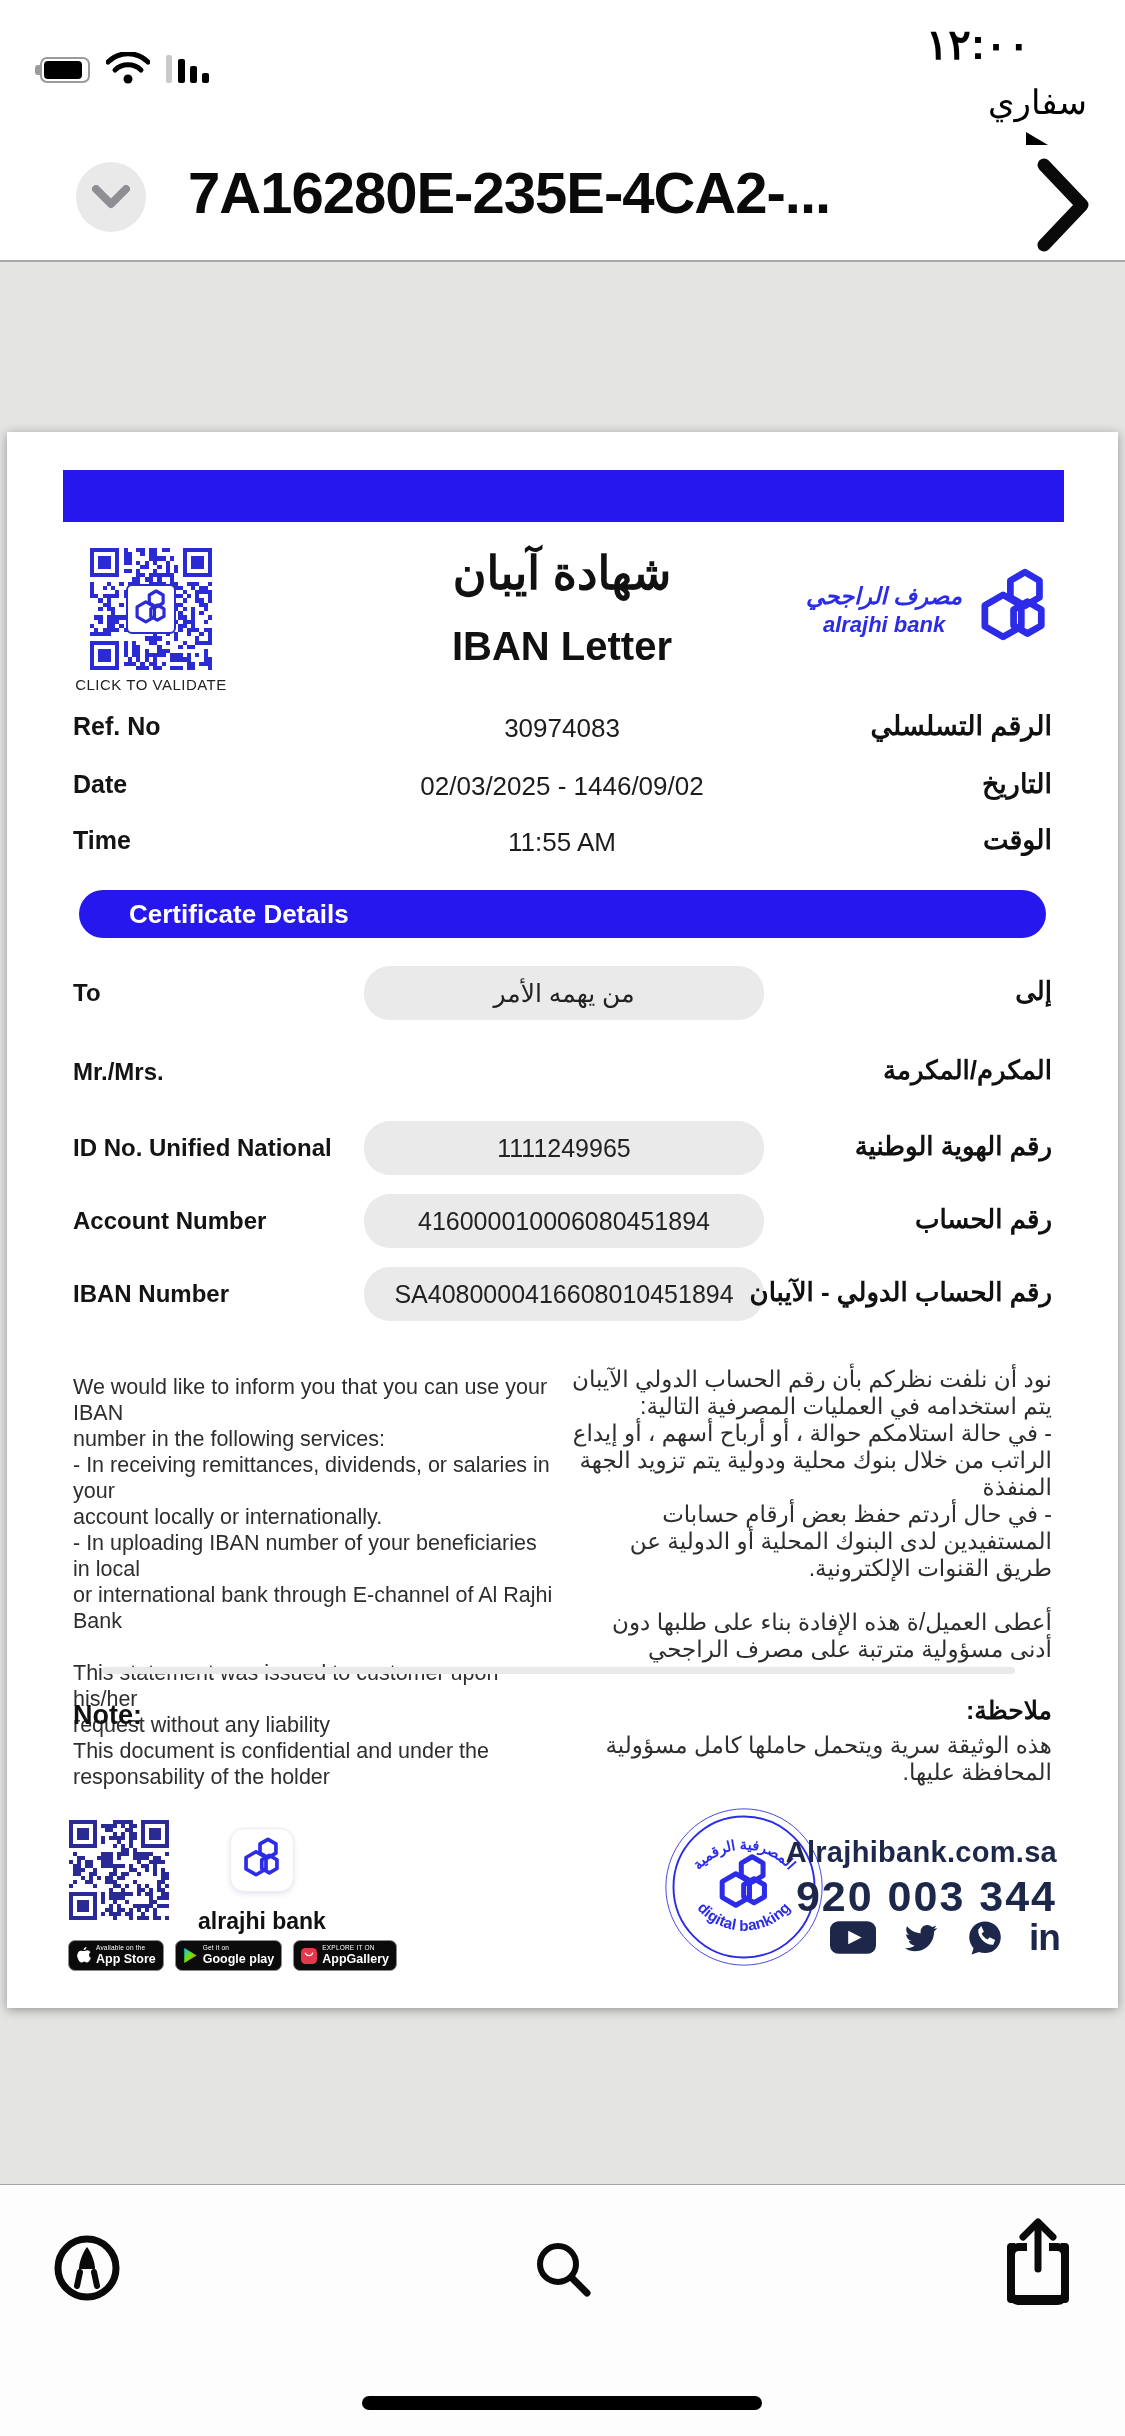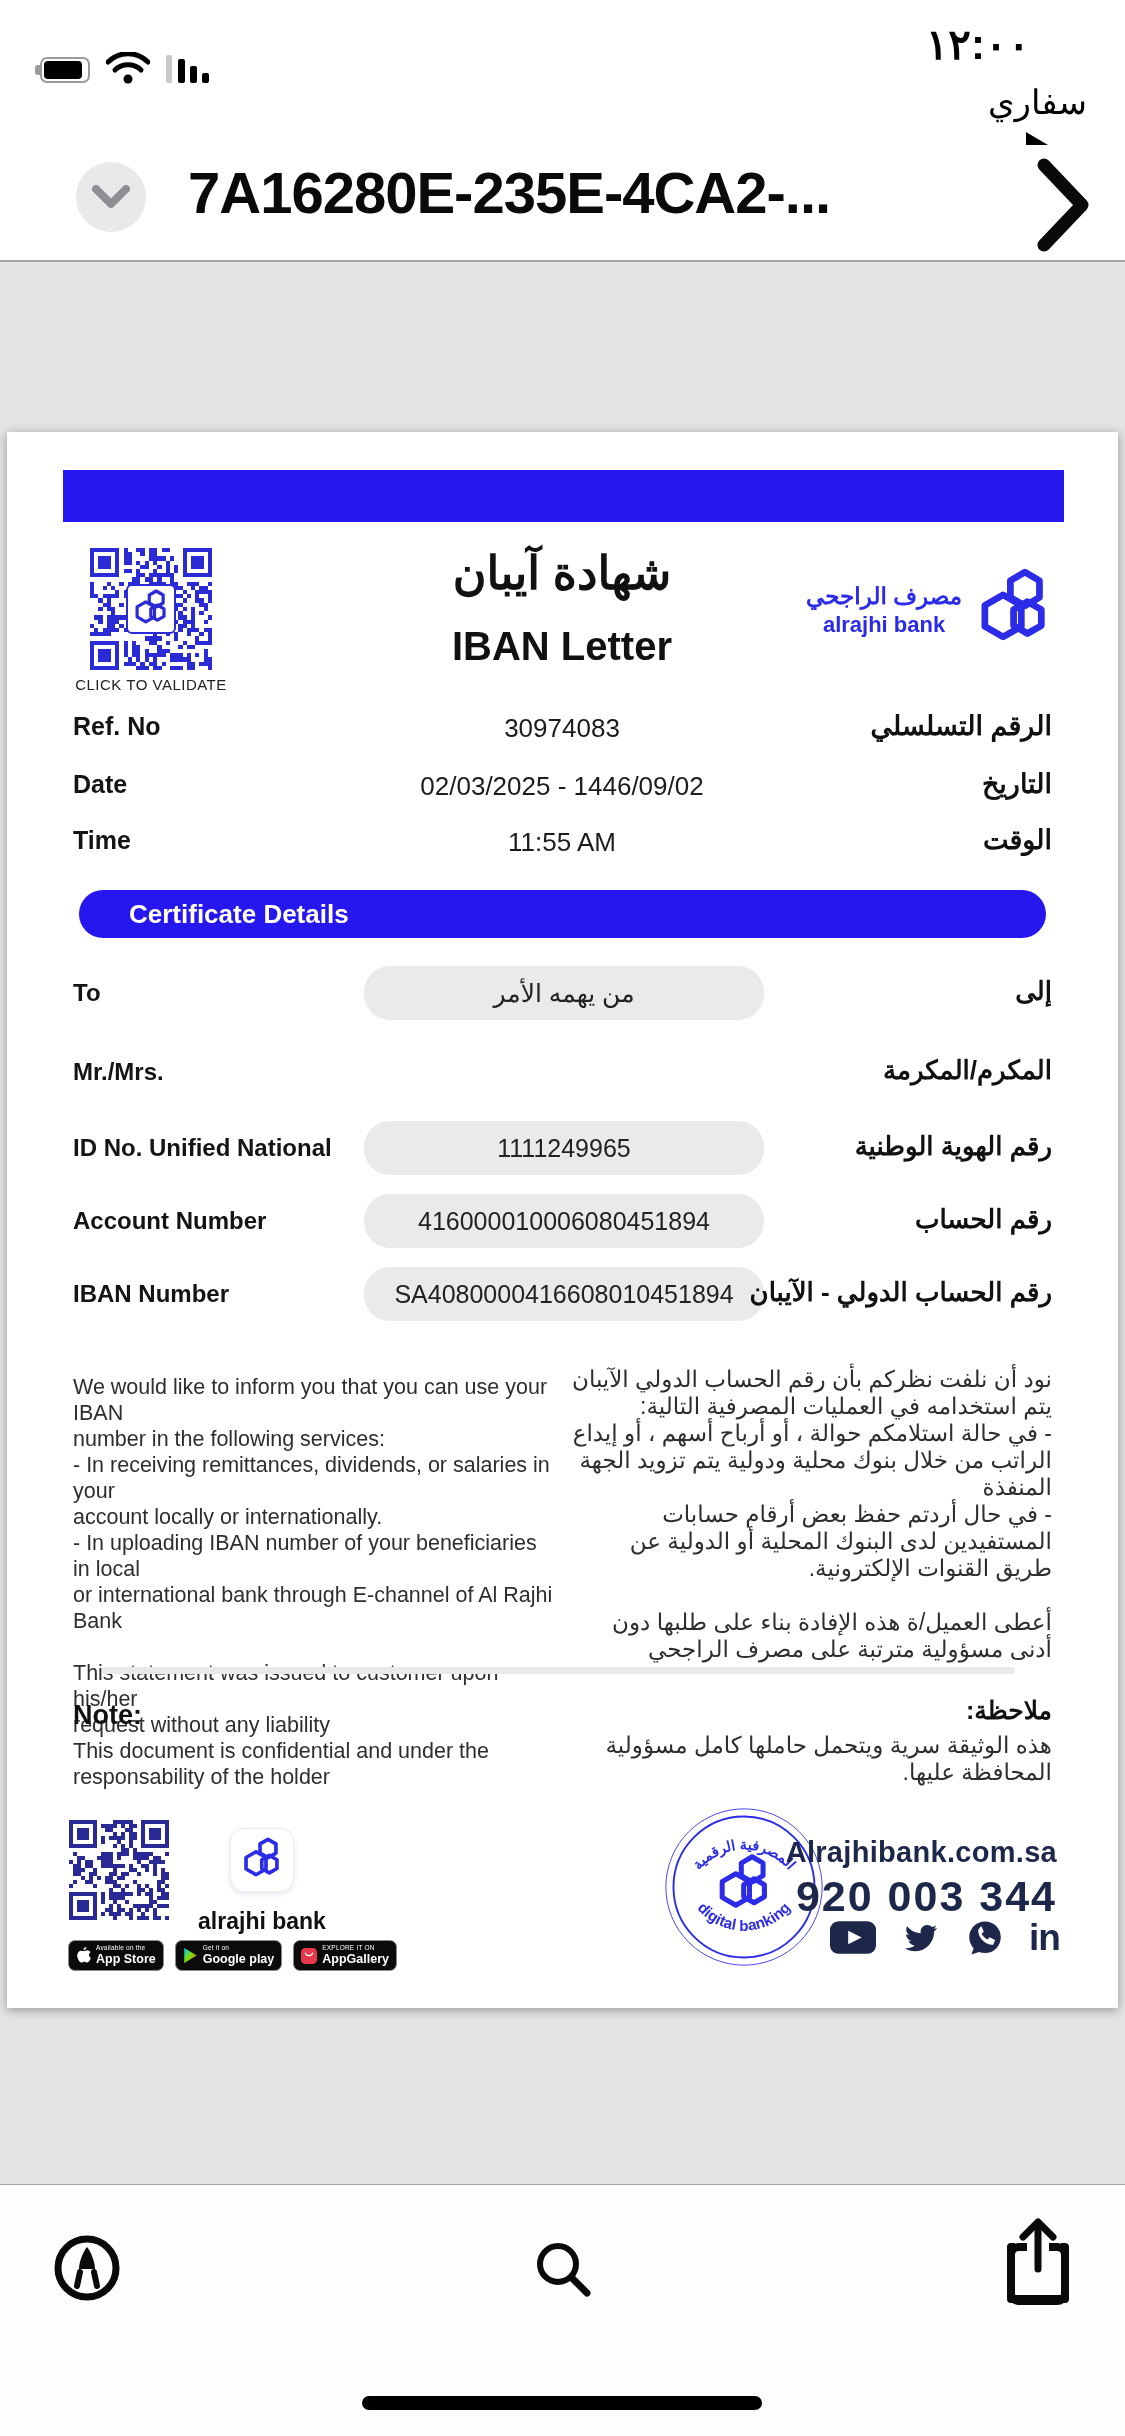--- a/index.html
+++ b/index.html
@@ -30,21 +30,21 @@
   .blue-bar { position:absolute; left:56px; top:38px; width:1001px; height:52px; }
 
   .qr1 { position:absolute; left:83px; top:116px; width:122px; height:122px; }
   .qr1-logo { position:absolute; left:119px; top:152px; width:50px; height:50px; background:#fff; border:2px solid #2b2bd5; border-radius:6px; display:flex; align-items:center; justify-content:center; }
   .qr-caption { position:absolute; left:64px; top:244px; width:160px; text-align:center; font-size:15px; letter-spacing:0.5px; color:#222; }
 
   .doc-title-ar { position:absolute; left:355px; top:114px; width:400px; text-align:center; font-size:46px; font-weight:700; color:#111; direction:rtl; }
   .doc-title-en { position:absolute; left:355px; top:192px; width:400px; text-align:center; font-size:40px; font-weight:700; color:#111; }
 
   .logo-block { position:absolute; right:62px; top:136px; display:flex; align-items:center; gap:10px; }
-  .logo-texts { text-align:center; line-height:1.25; }
+  .logo-texts { text-align:center; line-height:1.25;font-style:italic; }
   .logo-ar { font-size:23px; font-weight:700; direction:rtl; }
   .logo-en { font-size:22px; font-weight:700; }
 
   .meta-row { position:absolute; left:0; width:1111px; height:34px; }
   .meta-en { position:absolute; left:66px; top:0; font-size:25px; font-weight:700; color:#141414; }
   .meta-val { position:absolute; left:305px; top:1px; width:500px; text-align:center; font-size:26px; color:#1c1c1c; }
   .meta-ar { position:absolute; right:66px; top:-2px; font-size:27px; font-weight:700; color:#111; direction:rtl; }
 
   .section-pill { position:absolute; left:72px; top:458px; width:967px; height:48px; border-radius:24px; display:flex; align-items:center; }
   .section-pill span { margin-left:50px; color:#fff; font-size:26px; font-weight:700; }

